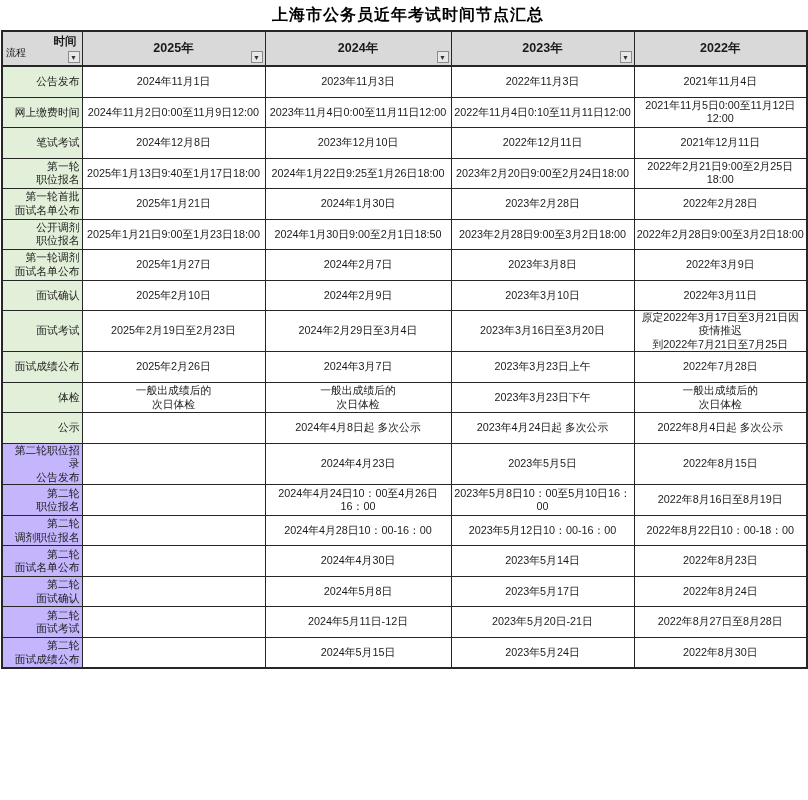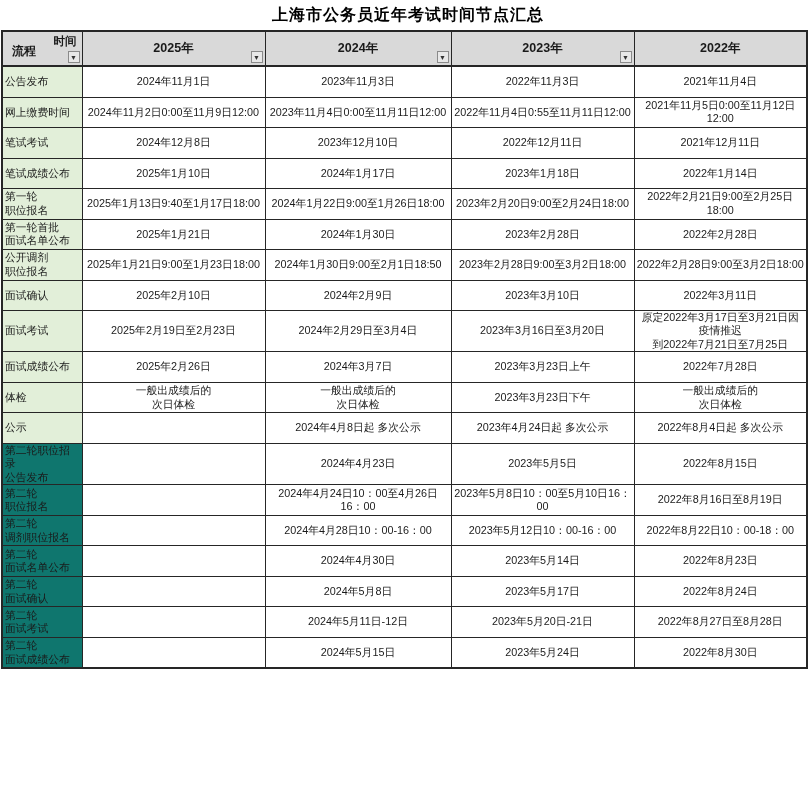--- a/index.html
+++ b/index.html
@@ -9,29 +9,29 @@
     letter-spacing:1px;color:#000;padding-left:8px;}
   table.tl{border-collapse:collapse;table-layout:fixed;margin-left:1px;width:805px;}
   table.tl td{border:1px solid #262626;overflow:hidden;}
   table.tl{border:2px solid #262626;}
   
   tr.head td{height:31px;background:#d9d9d9;text-align:center;font-weight:bold;font-size:12.5px;
     position:relative;border-bottom:2px solid #262626;}
   td.corner{background:#d9d9d9;position:relative;
     background-image:linear-gradient(to bottom right,transparent calc(50% - 1px),#4d4d4d calc(50% - 1px),#4d4d4d calc(50% + 1px),transparent calc(50% + 1px));}
   .corner-top{position:absolute;top:2px;right:5px;font-size:11.5px;font-weight:bold;}
-  .corner-bottom{position:absolute;bottom:5px;left:9px;font-size:12px;font-weight:bold;}
+  .corner-bottom{position:absolute;bottom:5px;left:3px;font-size:10px;font-weight:normal;}
   .filter-btn{position:absolute;right:2px;bottom:2px;width:12px;height:12px;background:#e8e8e8;
     border:1px solid #8a8a8a;font-size:7px;line-height:11px;text-align:center;color:#333;
     font-weight:normal;cursor:pointer;box-sizing:border-box;}
   
-  td.rowlabel{height:29.5px;text-align:left;font-size:10.8px;white-space:pre-line;line-height:1.25;
+  td.rowlabel{height:29.5px;text-align:right;font-size:10.8px;white-space:pre-line;line-height:1.25;
     padding:0 2px;}
   td.rowlabel.green{background:#e2efd9;}
-  td.rowlabel.blue{background:#0f766e;}
+  td.rowlabel.blue{background:#c4b5fd;}
   td.datacell{height:29.5px;background:#ffffff;text-align:center;font-size:10.8px;
     white-space:pre-line;line-height:1.25;padding:0 2px;}
 </style>
 </head>
 <body>
 
 <div id="stage">
   <div class="page-title">上海市公务员近年考试时间节点汇总</div>
 
   <table class="tl">
@@ -69,60 +69,61 @@
           <td class="rowlabel green">公告发布</td>
           <td class="datacell">2024年11月1日</td>
           <td class="datacell">2023年11月3日</td>
           <td class="datacell">2022年11月3日</td>
           <td class="datacell">2021年11月4日</td>
         </tr>
         <tr>
           <td class="rowlabel green">网上缴费时间</td>
           <td class="datacell">2024年11月2日0:00至11月9日12:00</td>
           <td class="datacell">2023年11月4日0:00至11月11日12:00</td>
-          <td class="datacell">2022年11月4日0:55至11月11日12:00</td>
+          <td class="datacell">2022年11月4日0:10至11月11日12:00</td>
           <td class="datacell">2021年11月5日0:00至11月12日12:00</td>
         </tr>
         <tr>
           <td class="rowlabel green">笔试考试</td>
           <td class="datacell">2024年12月8日</td>
           <td class="datacell">2023年12月10日</td>
           <td class="datacell">2022年12月11日</td>
           <td class="datacell">2021年12月11日</td>
         </tr>
         <tr>
-          <td class="rowlabel green">笔试成绩公布</td>
-          <td class="datacell">2025年1月10日</td>
-          <td class="datacell">2024年1月17日</td>
-          <td class="datacell">2023年1月18日</td>
-          <td class="datacell">2022年1月14日</td>
-        </tr>
-        <tr>
           <td class="rowlabel green">第一轮
 职位报名</td>
           <td class="datacell">2025年1月13日9:40至1月17日18:00</td>
-          <td class="datacell">2024年1月22日9:00至1月26日18:00</td>
+          <td class="datacell">2024年1月22日9:25至1月26日18:00</td>
           <td class="datacell">2023年2月20日9:00至2月24日18:00</td>
           <td class="datacell">2022年2月21日9:00至2月25日18:00</td>
         </tr>
         <tr>
           <td class="rowlabel green">第一轮首批
 面试名单公布</td>
           <td class="datacell">2025年1月21日</td>
           <td class="datacell">2024年1月30日</td>
           <td class="datacell">2023年2月28日</td>
           <td class="datacell">2022年2月28日</td>
         </tr>
         <tr>
           <td class="rowlabel green">公开调剂
 职位报名</td>
           <td class="datacell">2025年1月21日9:00至1月23日18:00</td>
           <td class="datacell">2024年1月30日9:00至2月1日18:50</td>
           <td class="datacell">2023年2月28日9:00至3月2日18:00</td>
           <td class="datacell">2022年2月28日9:00至3月2日18:00</td>
+        </tr>
+        <tr>
+          <td class="rowlabel green">第一轮调剂
+面试名单公布</td>
+          <td class="datacell">2025年1月27日</td>
+          <td class="datacell">2024年2月7日</td>
+          <td class="datacell">2023年3月8日</td>
+          <td class="datacell">2022年3月9日</td>
         </tr>
         <tr>
           <td class="rowlabel green">面试确认</td>
           <td class="datacell">2025年2月10日</td>
           <td class="datacell">2024年2月9日</td>
           <td class="datacell">2023年3月10日</td>
           <td class="datacell">2022年3月11日</td>
         </tr>
         <tr>
           <td class="rowlabel green">面试考试</td>

